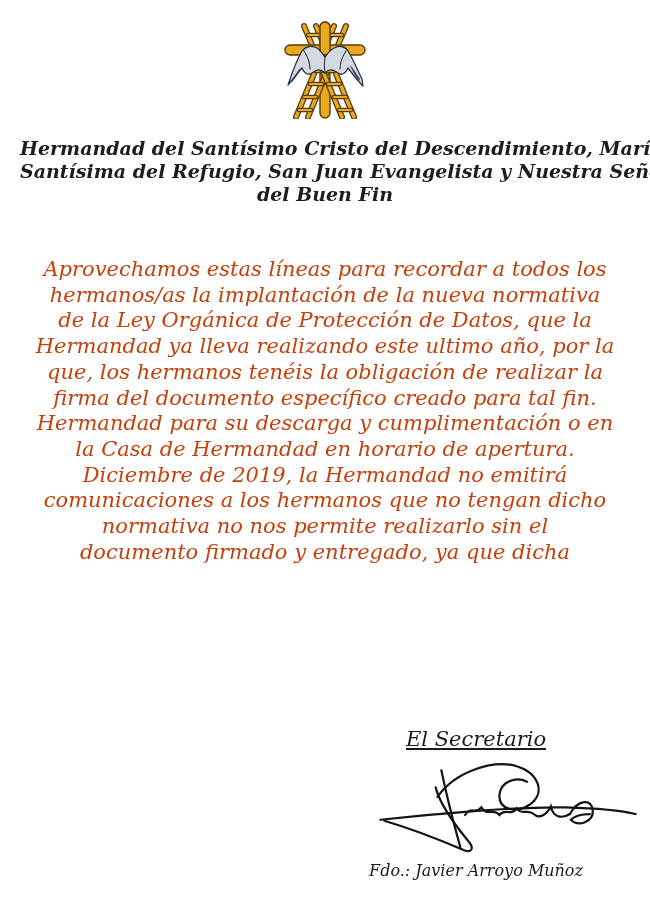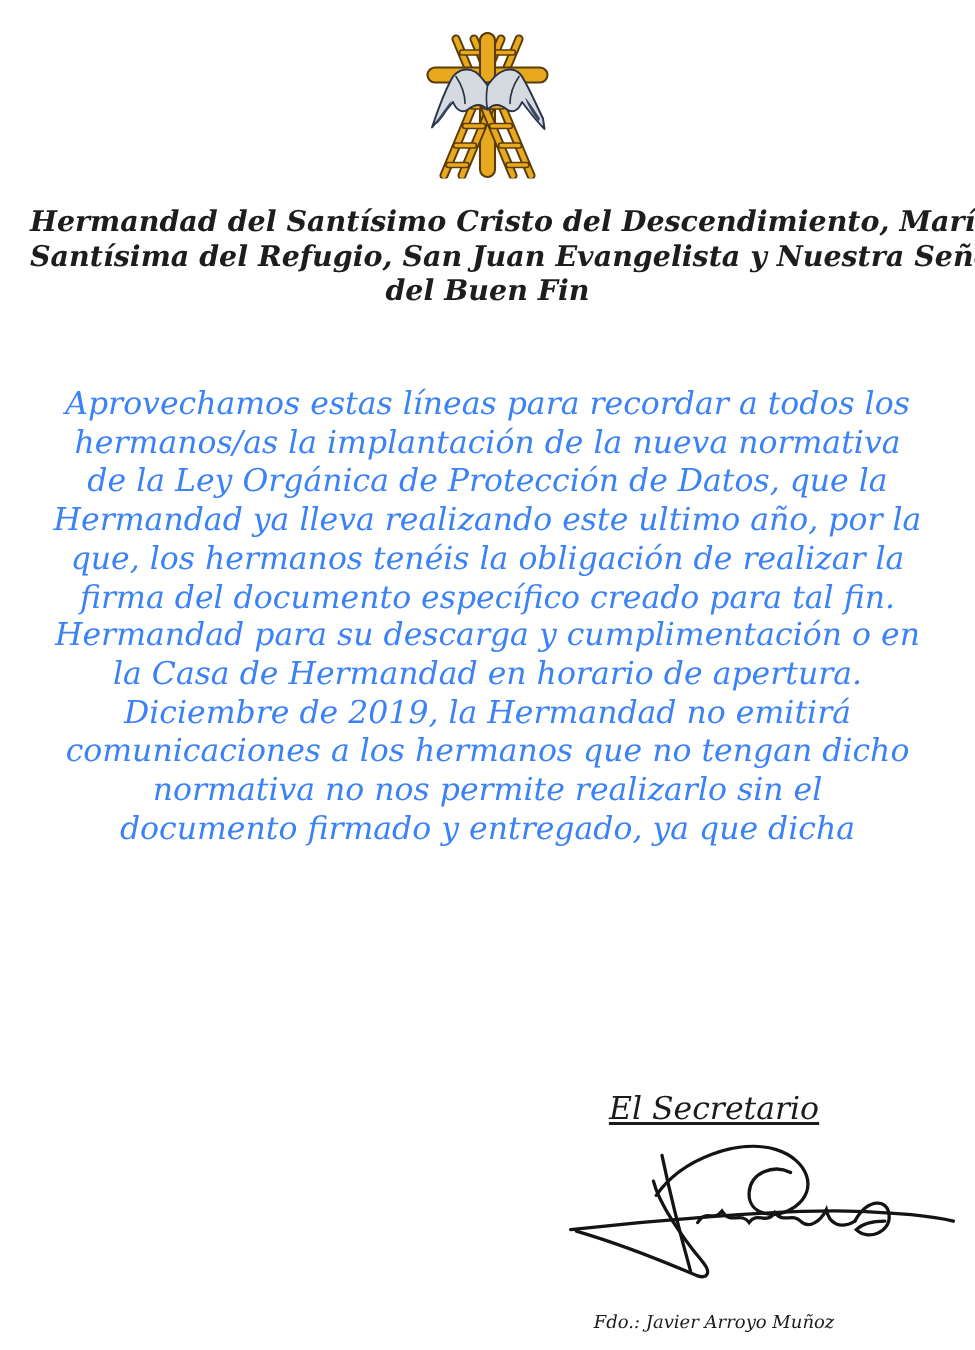--- a/index.html
+++ b/index.html
@@ -31,33 +31,33 @@
     color: #1d1d1d;
   }
   .title-block .line { white-space: nowrap; }
   .body-block {
     position: absolute;
     top: 257px; left: 25px; right: 25px;
     text-align: center;
     font-style: italic;
     font-size: 21px;
     line-height: 25.7px;
-    color: #3b82f6;
+    color: #c2410c;
   }
   .body-block .line { white-space: nowrap; }
   .sig-block {
     position: absolute;
     top: 726px; left: 326px; width: 300px;
     text-align: center;
     font-style: italic;
     color: #1b1b1b;
   }
   .sig-role { font-size: 21px; line-height: 26px; text-decoration: underline; }
   .sig-scribble { display: block; margin: 3px auto 0 42px; }
-  .sig-name { font-size: 12px; line-height: 24px; margin-top: 14px; white-space: nowrap; }
+  .sig-name { font-size: 16px; line-height: 24px; margin-top: 4px; white-space: nowrap; }
 </style>
 </head>
 <body>
 
 <div class="page">
 
   <div class="emblem-wrap">
     <svg width="82" height="98" viewBox="0 0 82 98" xmlns="http://www.w3.org/2000/svg">
       <g stroke-linecap="round" fill="none">
 

